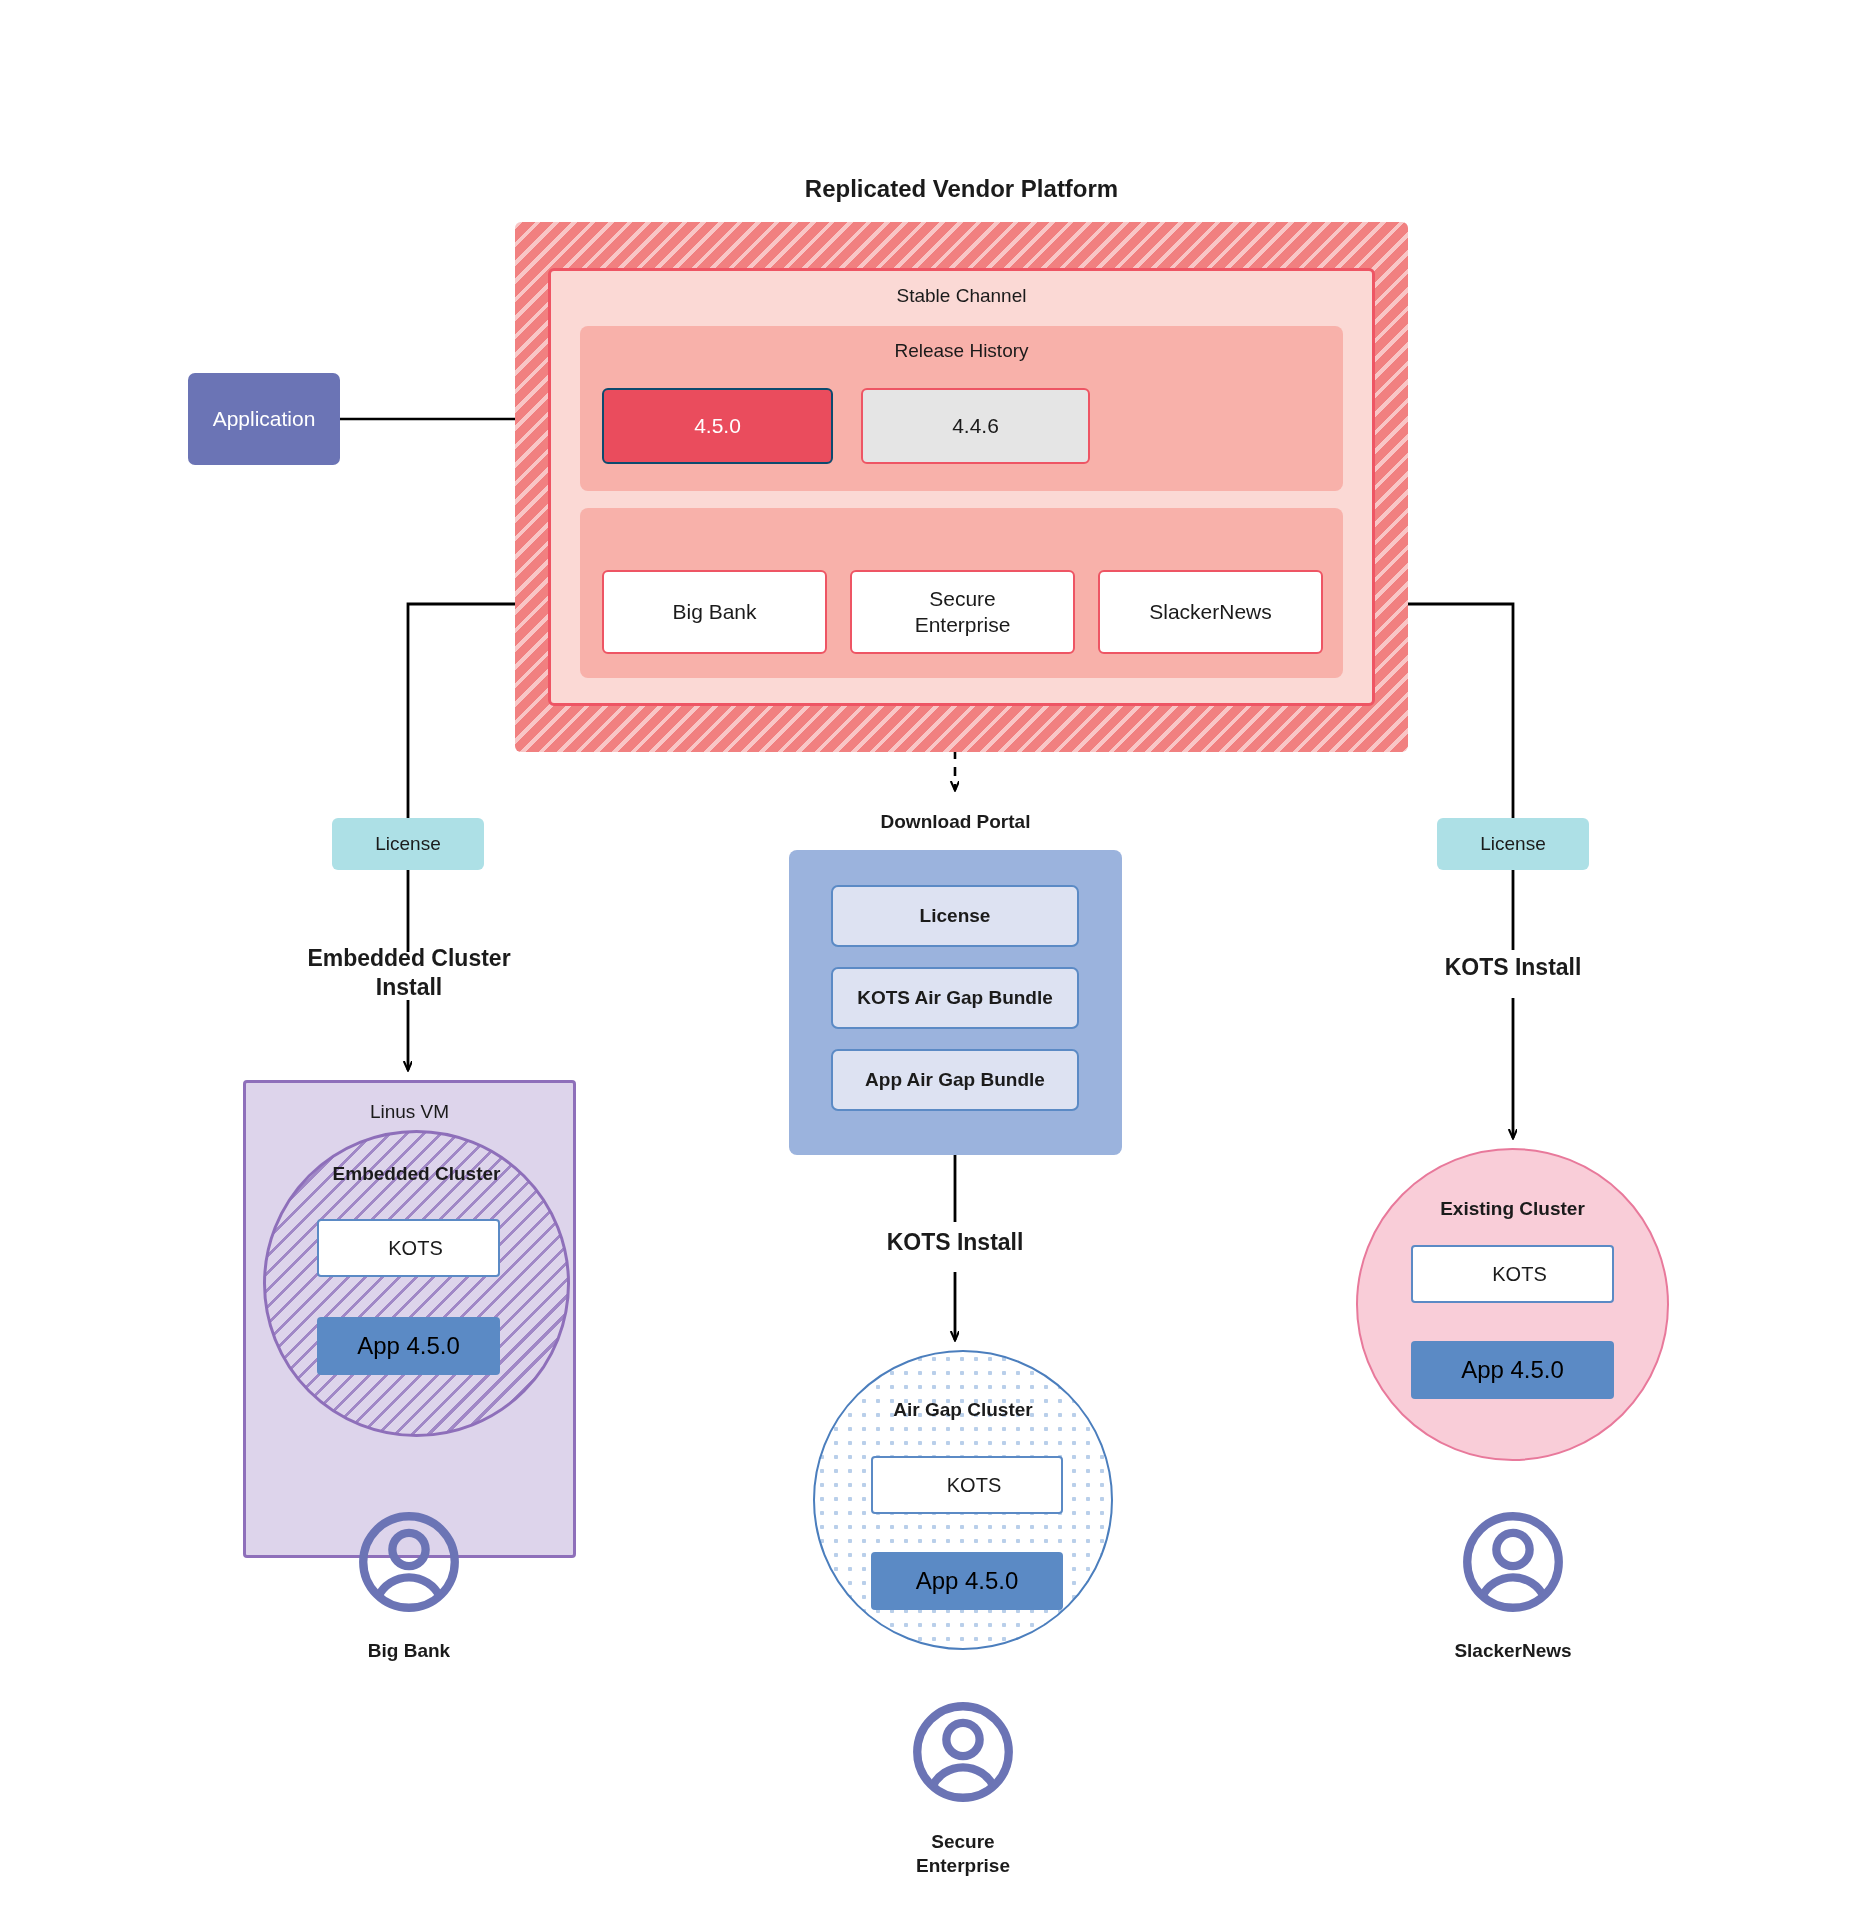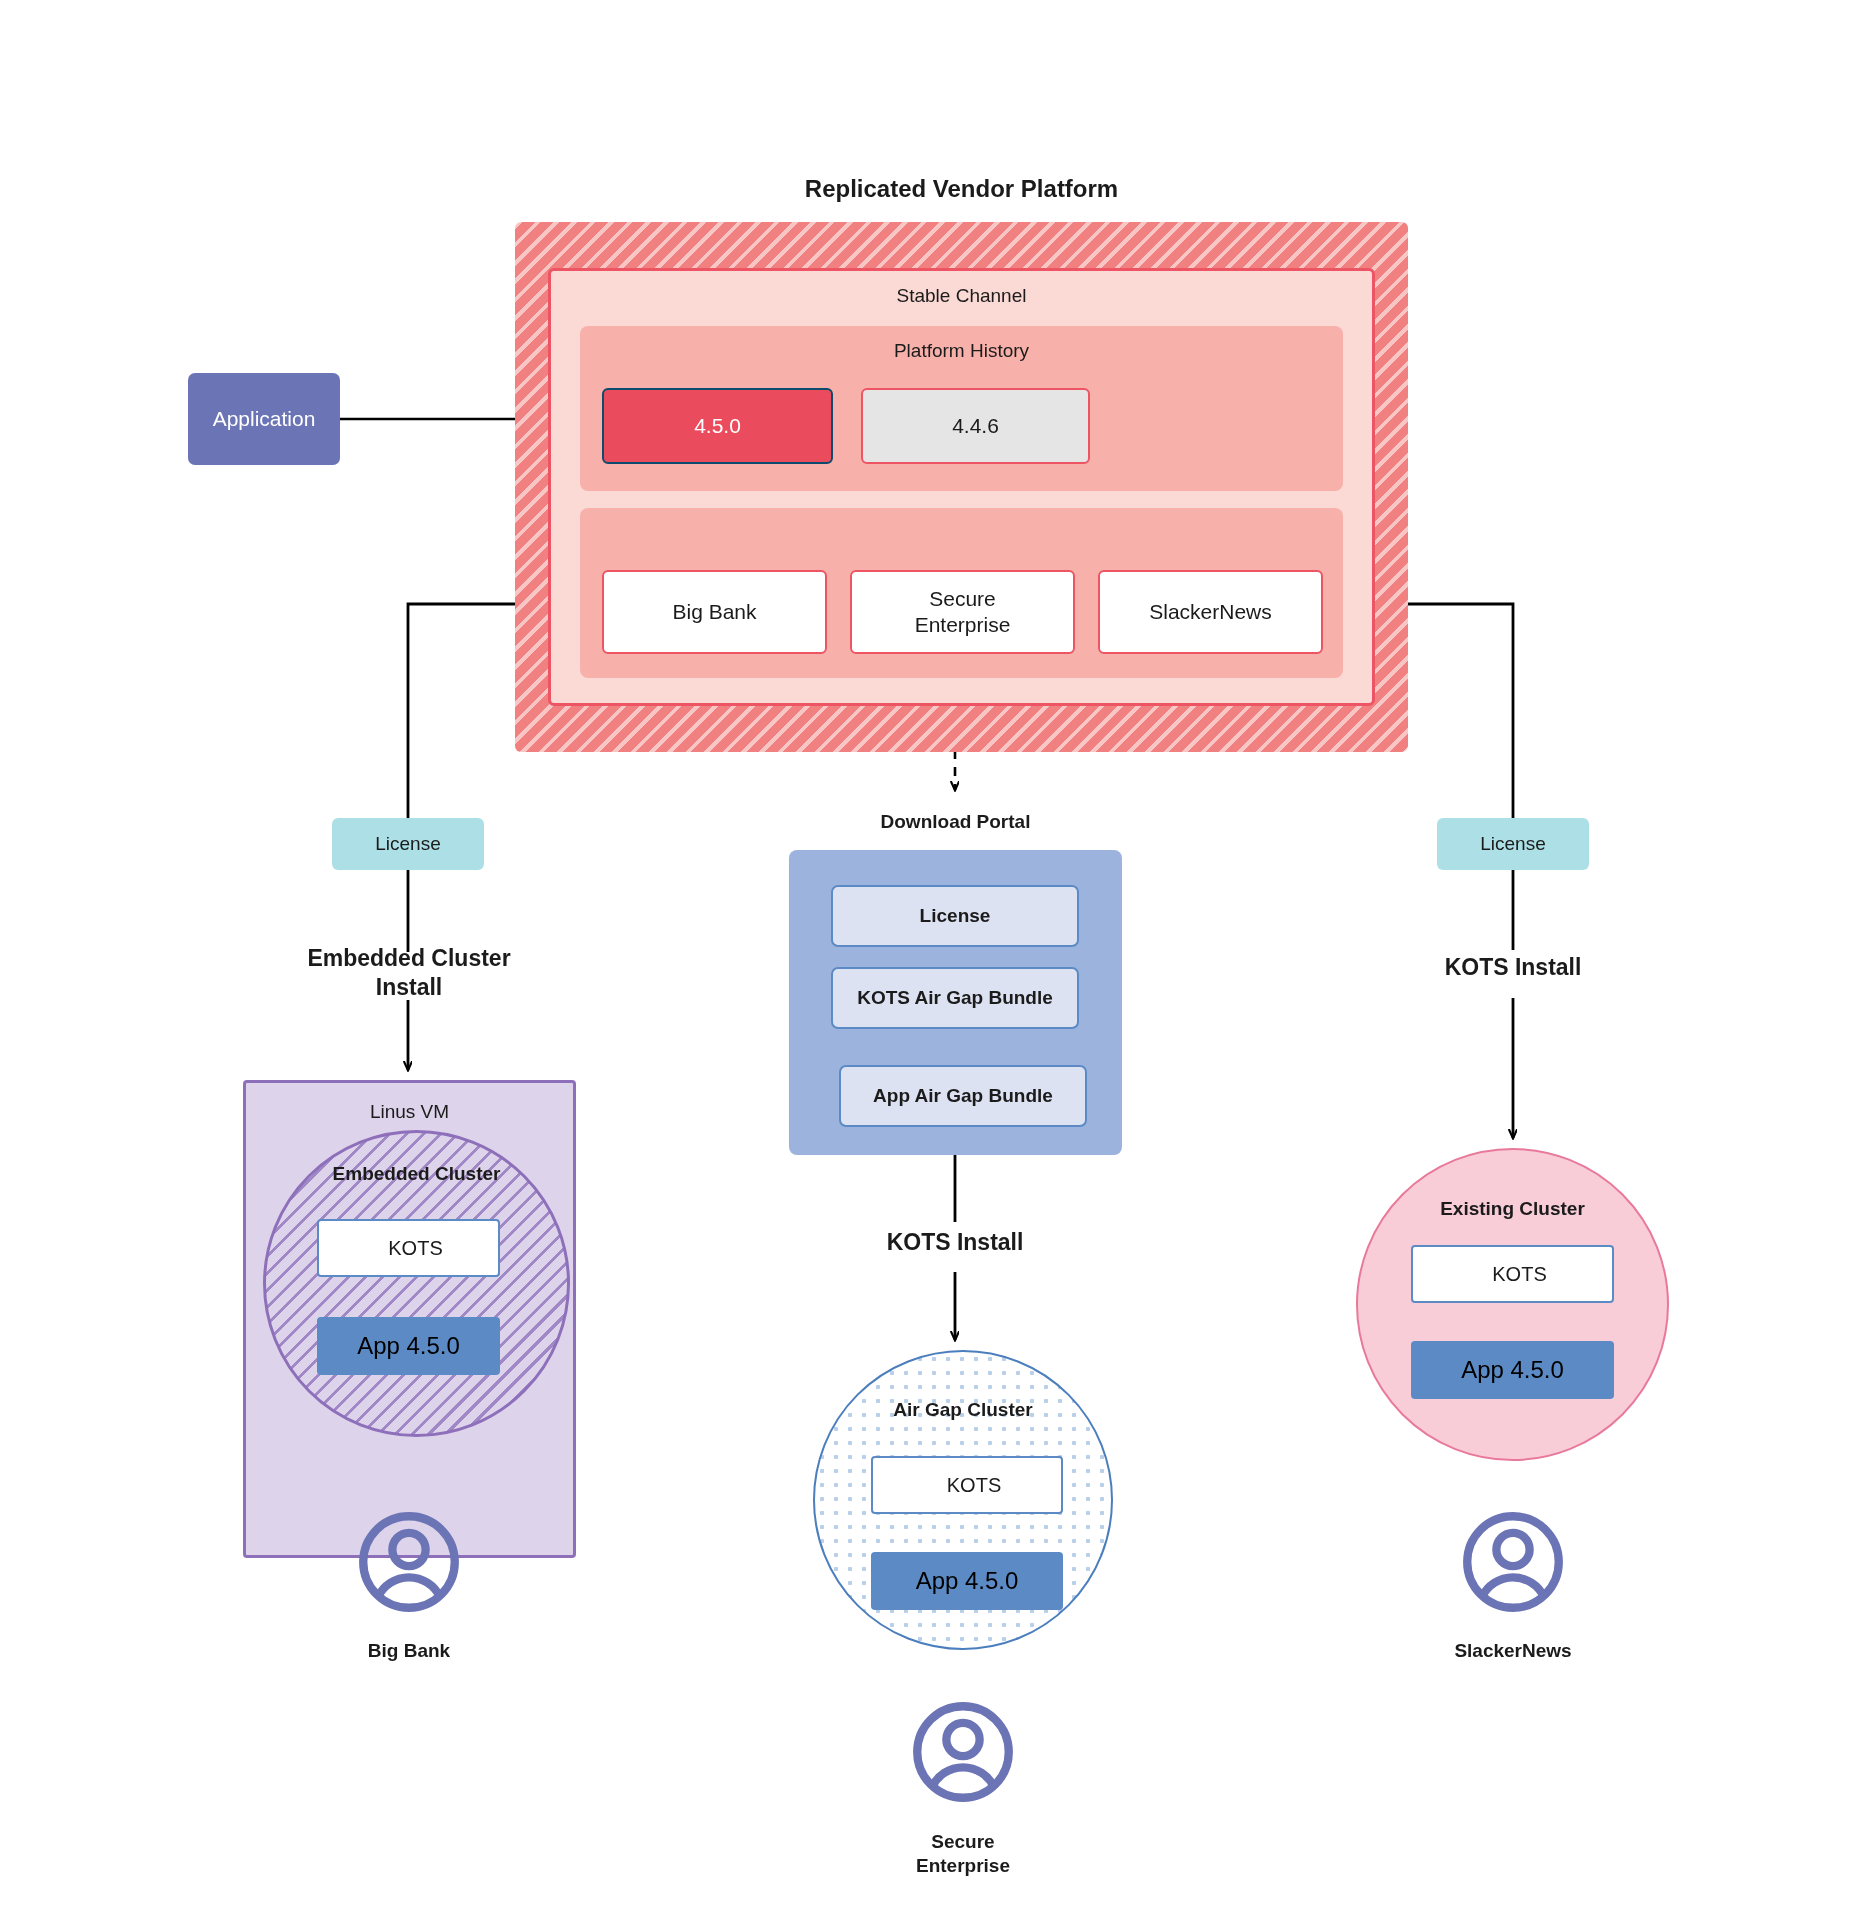--- a/index.html
+++ b/index.html
@@ -116,21 +116,21 @@
     background:#9bb3dd;border-radius:8px;
   }
   .portal-item{
     position:absolute;left:42px;width:248px;height:62px;
     background:#dde2f2;border:2px solid #5b8ac5;
     border-radius:7px;box-sizing:border-box;
     font-size:19px;font-weight:700;color:#1b1b1b;
   }
   .portal-item.p0{top:35px;}
   .portal-item.p1{top:117px;}
-  .portal-item.p2{top:215px;margin-left:8px;}
+  .portal-item.p2{top:199px;}
 
   
   .linus-vm{
     left:243px;top:1080px;width:333px;height:478px;
     background:#ddd4eb;border:3px solid #8e6fba;
     border-radius:4px;box-sizing:border-box;
   }
   .embedded-circle{
     position:absolute;left:17px;top:47px;width:307px;height:307px;
     border-radius:50%;
@@ -227,21 +227,21 @@
     <span>Application</span>
   </div>
 
   <div class="abs platform-outer"></div>
 
   <div class="abs stable-channel">
     <div class="band-heading small-title">Stable Channel</div>
   </div>
 
   <div class="abs release-history">
-    <div class="band-heading small-title">Platform History</div>
+    <div class="band-heading small-title">Release History</div>
     <div class="ctr release-box current">
       <span>4.5.0</span>
     </div>
     <div class="ctr release-box prev">
       <span>4.4.6</span>
     </div>
   </div>
 
   <div class="abs customers-band">
     <div class="ctr customer-box c0">

